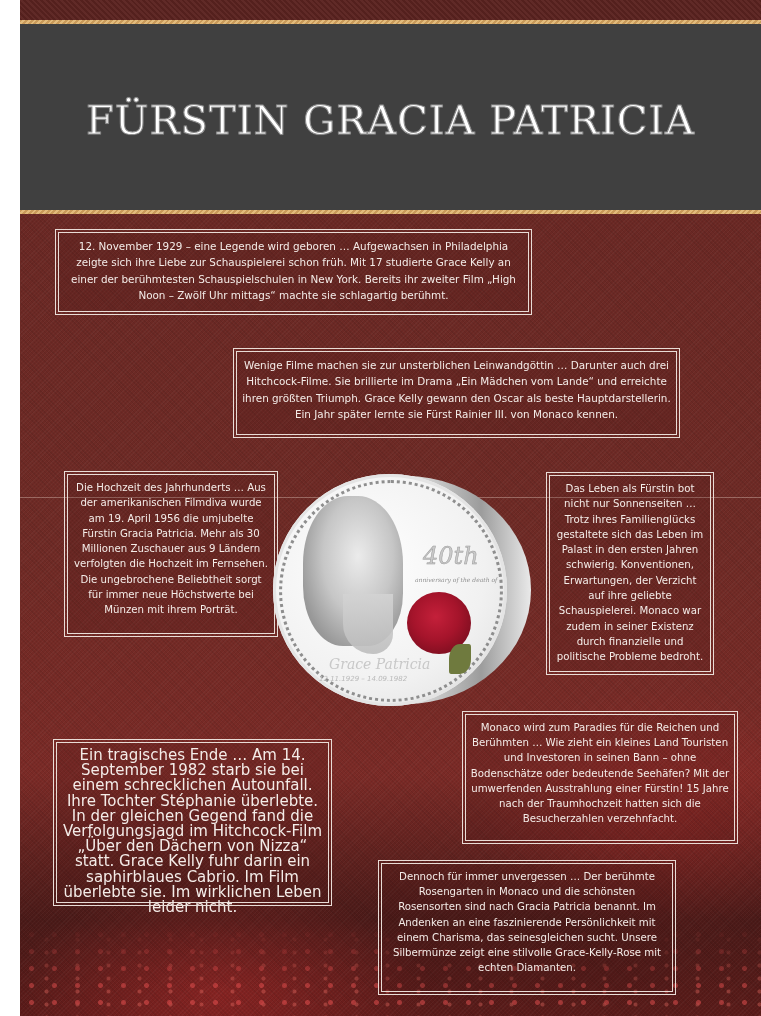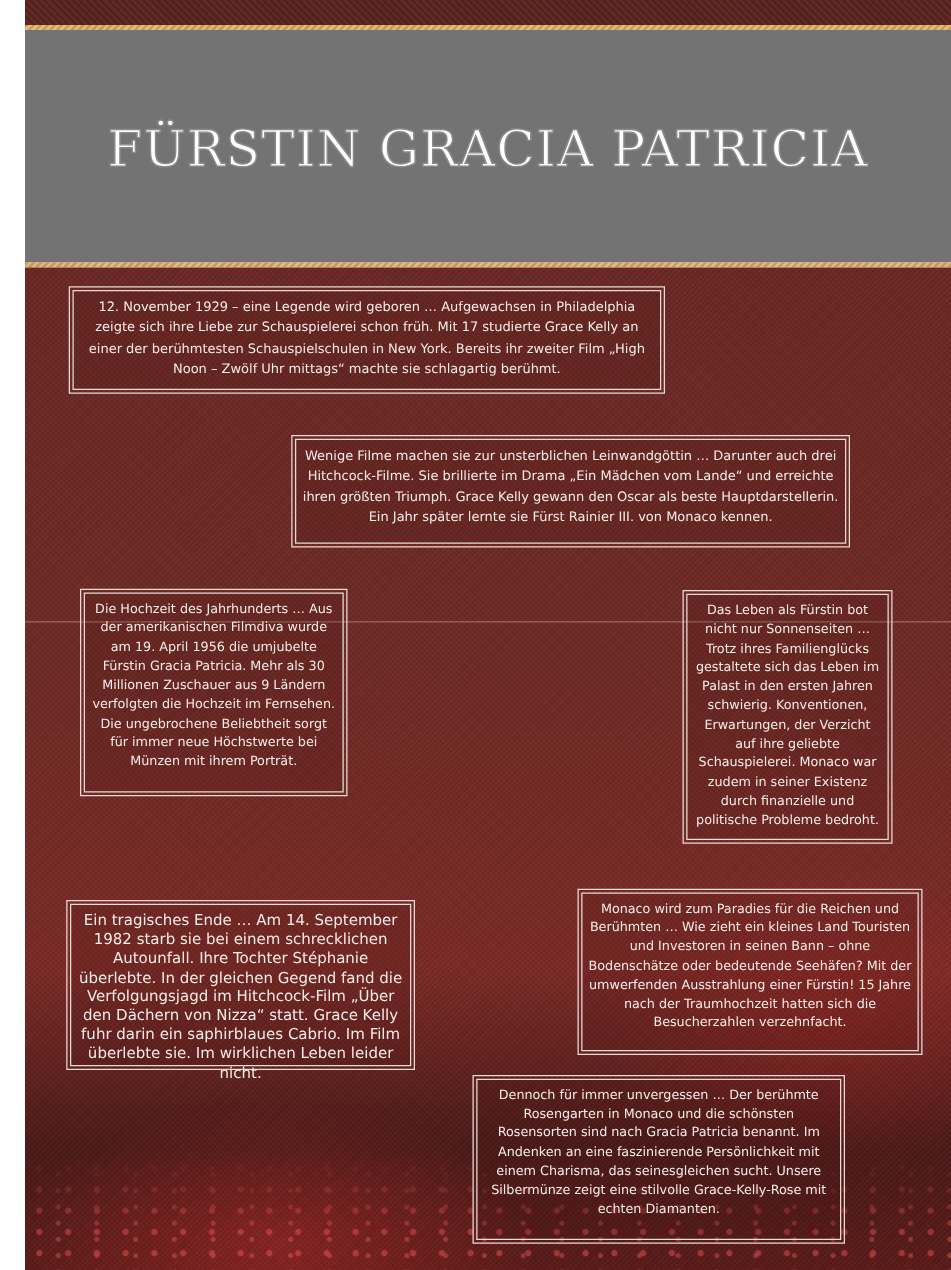--- a/index.html
+++ b/index.html
@@ -13,21 +13,21 @@
     position: absolute; left: 20px; top: 0; width: 741px; height: 20px;
     background: #5b2320;
     background-image: repeating-linear-gradient(45deg, rgba(0,0,0,0.08) 0 2px, rgba(255,255,255,0.03) 2px 4px);
   }
   .gold-stripe {
     position: absolute; left: 20px; width: 741px; height: 4px;
     background: repeating-linear-gradient(135deg, #c99a5a 0 2px, #e2bb7c 2px 4px);
   }
   .header {
     position: absolute; left: 20px; top: 24px; width: 741px; height: 186px;
-    background: #737373;
+    background: #404040;
   }
   .title {
     position: absolute; left: 0; right: 0; top: 73px;
     text-align: center;
     font-family: "DejaVu Serif", serif;
     font-size: 40px; letter-spacing: 1px;
     color: #ffffff;
     -webkit-text-stroke: 1px #8a8a8a;
     text-shadow: 0 0 1px #bdbdbd;
   }
@@ -81,21 +81,21 @@
     text-align: center;
     padding: 5px 4px;
     box-sizing: border-box;
     background: rgba(70,20,18,0.15);
   }
   .box-1 { left: 38px; top: 18px; width: 471px; height: 80px; }
   .box-2 { left: 216px; top: 137px; width: 441px; height: 84px; }
   .box-3 { left: 27px; top: 260px; width: 208px; height: 160px; font-size: 10.2px; line-height: 15.3px; margin-left: 20px; }
   .box-4 { left: 529px; top: 261px; width: 162px; height: 197px; font-size: 10.2px; line-height: 15.3px; }
   .box-5 { left: 445px; top: 500px; width: 270px; height: 127px; font-size: 10.2px; line-height: 15.2px; }
-  .box-6 { left: 36px; top: 509px; width: 273px; height: 130px; font-size: 12px; line-height: 15.2px; }
+  .box-6 { left: 36px; top: 528px; width: 273px; height: 161px; font-size: 15px; line-height: 15.2px; }
   .box-7 { left: 361px; top: 649px; width: 292px; height: 129px; font-size: 10.2px; line-height: 15.2px; }
 
   .coin {
     position: absolute; left: 253px; top: 260px; width: 262px; height: 232px;
   }
   .coin-edge {
     position: absolute; left: 8px; top: 2px; width: 250px; height: 228px;
     border-radius: 50%;
     background: linear-gradient(90deg, #cfcfcf, #ffffff 40%, #9c9c9c 80%, #e9e9e9);
   }
@@ -175,20 +175,34 @@
   </div>
 
   <div class="box box-2">
     <span>Wenige Filme machen sie zur unsterblichen Leinwandgöttin … Darunter auch drei Hitchcock-Filme. Sie brillierte im Drama „Ein Mädchen vom Lande“ und erreichte ihren größten Triumph. Grace Kelly gewann den Oscar als beste Hauptdarstellerin. Ein Jahr später lernte sie Fürst Rainier III. von Monaco kennen.</span>
   </div>
 
   <div class="box box-3">
     <span>Die Hochzeit des Jahrhunderts … Aus der amerikanischen Filmdiva wurde am 19. April 1956 die umjubelte Fürstin Gracia Patricia. Mehr als 30 Millionen Zuschauer aus 9 Ländern verfolgten die Hochzeit im Fernsehen. Die ungebrochene Beliebtheit sorgt für immer neue Höchstwerte bei Münzen mit ihrem Porträt.</span>
   </div>
 
+  <div class="coin">
+    <div class="coin-edge"></div>
+    <div class="coin-face">
+      <div class="coin-rim"></div>
+      <div class="portrait"></div>
+      <div class="portrait-neck"></div>
+      <div class="coin-40">40th</div>
+      <div class="coin-anniv">anniversary of the death of</div>
+      <div class="rose"></div>
+      <div class="rose-leaf"></div>
+      <div class="coin-name">Grace Patricia</div>
+      <div class="coin-dates">12.11.1929 – 14.09.1982</div>
+    </div>
+  </div>
 
   <div class="box box-4">
     <span>Das Leben als Fürstin bot nicht nur Sonnenseiten … Trotz ihres Familienglücks gestaltete sich das Leben im Palast in den ersten Jahren schwierig. Konventionen, Erwartungen, der Verzicht auf ihre geliebte Schauspielerei. Monaco war zudem in seiner Existenz durch finanzielle und politische Probleme bedroht.</span>
   </div>
 
   <div class="box box-5">
     <span>Monaco wird zum Paradies für die Reichen und Berühmten … Wie zieht ein kleines Land Touristen und Investoren in seinen Bann – ohne Bodenschätze oder bedeutende Seehäfen? Mit der umwerfenden Ausstrahlung einer Fürstin! 15 Jahre nach der Traumhochzeit hatten sich die Besucherzahlen verzehnfacht.</span>
   </div>
 
   <div class="box box-6">

